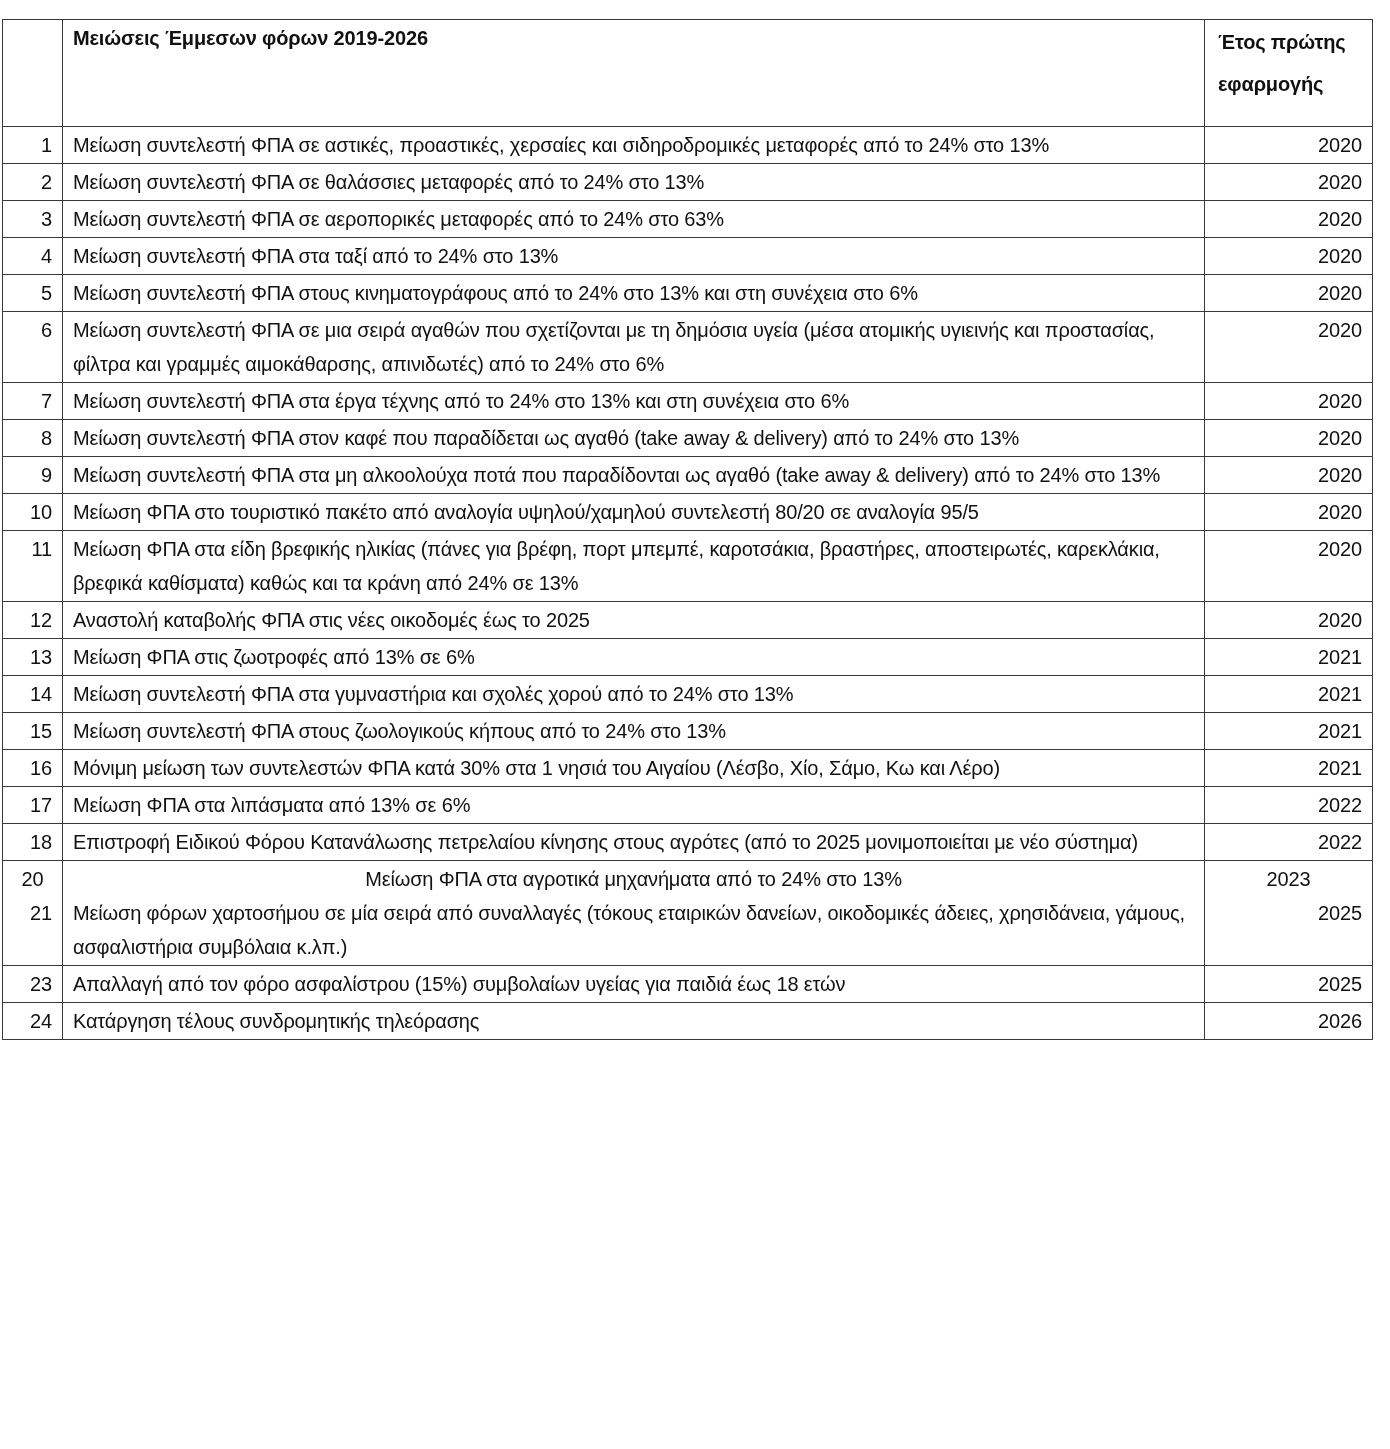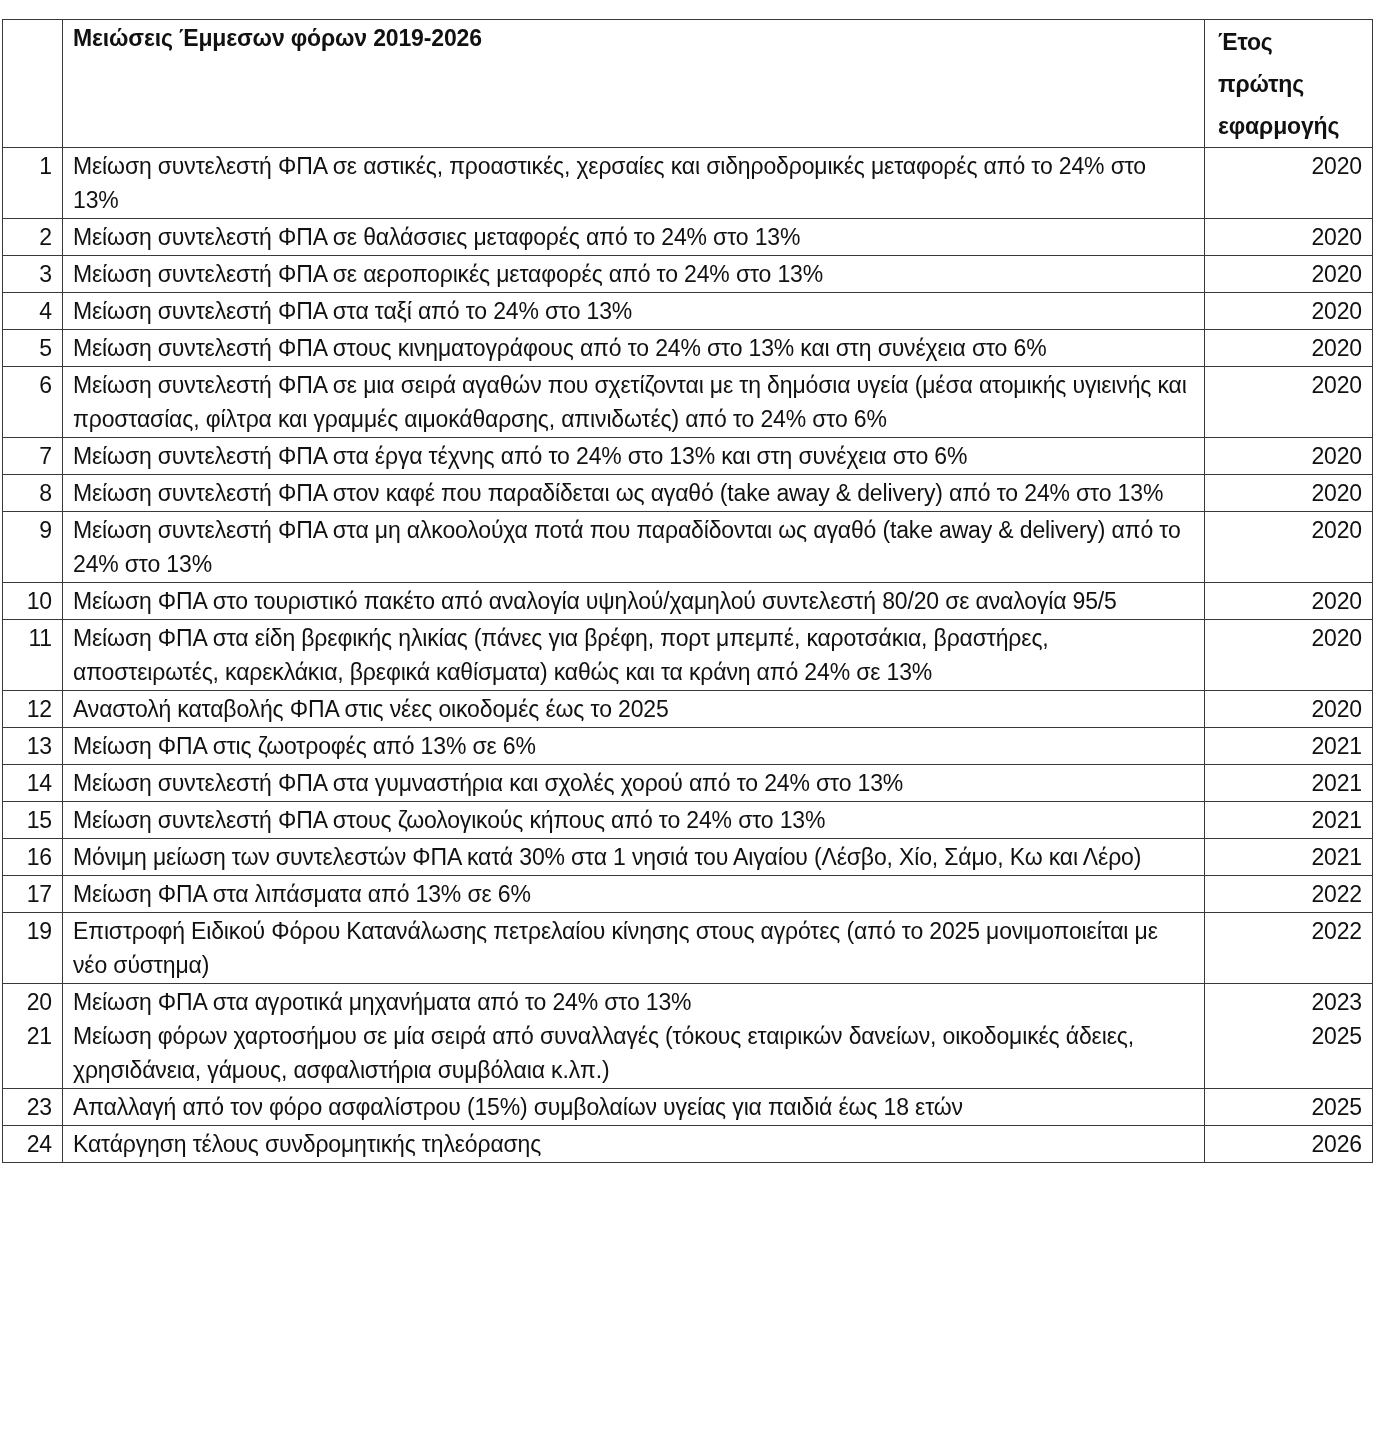--- a/index.html
+++ b/index.html
@@ -3,41 +3,41 @@
 <meta charset="utf-8">
 <style>
   html, body { margin: 0; padding: 0; background: #ffffff; }
   body { width: 1390px; height: 1449px; position: relative; overflow: hidden;
          font-family: "Liberation Sans", "DejaVu Sans", sans-serif; color: #111; }
   table.doc {
     position: absolute; left: 2px; top: 19px;
     width: 1370px;
     border-collapse: collapse;
     table-layout: fixed;
-    font-size: 23px;
+    font-size: 20px;
     line-height: 34px;
     letter-spacing: -0.15px;
   }
   table.doc td {
     border: 1.5px solid #3a3a3a;
     padding: 0 10px;
     vertical-align: top;
   }
   col.c-num { width: 60px; }
   col.c-desc { width: 1142px; }
   col.c-year { width: 168px; }
   td.num { text-align: right; padding-right: 12px; padding-left: 4px; }
   td.desc { padding-left: 13px; padding-right: 8px; }
   td.year { text-align: right; vertical-align: bottom; padding-right: 12px; }
   tr.head td { font-weight: bold; padding-top: 1px; }
   tr.head td.desc { height: 105px; }
   tr.head td.year { text-align: left; vertical-align: top; line-height: 42px; padding-left: 13px; }
   tr.row td { padding-top: 1px; padding-bottom: 1px; }
   
-  tr.nobottom td { border-bottom: none; }
+  tr.nobottom td { border-bottom: none; text-align: center; }
   tr.notop td { border-top: none; }
   tr.nobottom td { padding-bottom: 0; }
   tr.notop td { padding-top: 0; }
 </style>
 </head>
 <body>
 
 <table class="doc">
   <colgroup>
     <col class="c-num">
@@ -55,21 +55,21 @@
         <td class="desc">Μείωση συντελεστή ΦΠΑ σε αστικές, προαστικές, χερσαίες και σιδηροδρομικές μεταφορές από το 24% στο 13%</td>
         <td class="year">2020</td>
       </tr>
       <tr class="row">
         <td class="num">2</td>
         <td class="desc">Μείωση συντελεστή ΦΠΑ σε θαλάσσιες μεταφορές από το 24% στο 13%</td>
         <td class="year">2020</td>
       </tr>
       <tr class="row">
         <td class="num">3</td>
-        <td class="desc">Μείωση συντελεστή ΦΠΑ σε αεροπορικές μεταφορές από το 24% στο 13%</td>
+        <td class="desc">Μείωση συντελεστή ΦΠΑ σε αεροπορικές μεταφορές από το 24% στο 63%</td>
         <td class="year">2020</td>
       </tr>
       <tr class="row">
         <td class="num">4</td>
         <td class="desc">Μείωση συντελεστή ΦΠΑ στα ταξί από το 24% στο 13%</td>
         <td class="year">2020</td>
       </tr>
       <tr class="row">
         <td class="num">5</td>
         <td class="desc">Μείωση συντελεστή ΦΠΑ στους κινηματογράφους από το 24% στο 13% και στη συνέχεια στο 6%</td>
@@ -129,21 +129,21 @@
         <td class="num">16</td>
         <td class="desc">Μόνιμη μείωση των συντελεστών ΦΠΑ κατά 30% στα 1 νησιά του Αιγαίου (Λέσβο, Χίο, Σάμο, Κω και Λέρο)</td>
         <td class="year">2021</td>
       </tr>
       <tr class="row">
         <td class="num">17</td>
         <td class="desc">Μείωση ΦΠΑ στα λιπάσματα από 13% σε 6%</td>
         <td class="year">2022</td>
       </tr>
       <tr class="row">
-        <td class="num">19</td>
+        <td class="num">18</td>
         <td class="desc">Επιστροφή Ειδικού Φόρου Κατανάλωσης πετρελαίου κίνησης στους αγρότες (από το 2025 μονιμοποιείται με νέο σύστημα)</td>
         <td class="year">2022</td>
       </tr>
       <tr class="row nobottom">
         <td class="num">20</td>
         <td class="desc">Μείωση ΦΠΑ στα αγροτικά μηχανήματα από το 24% στο 13%</td>
         <td class="year">2023</td>
       </tr>
       <tr class="row notop">
         <td class="num">21</td>

